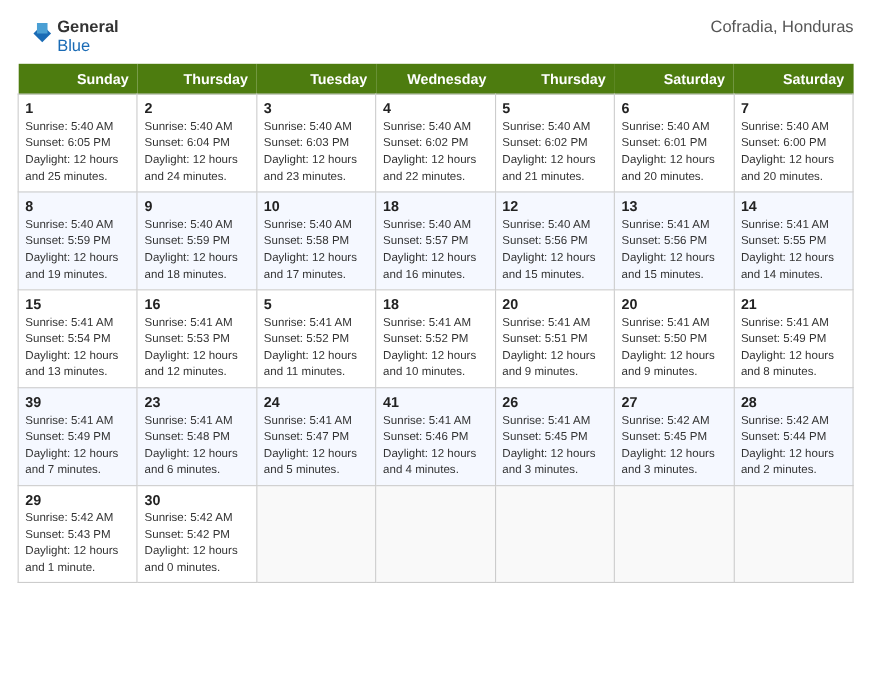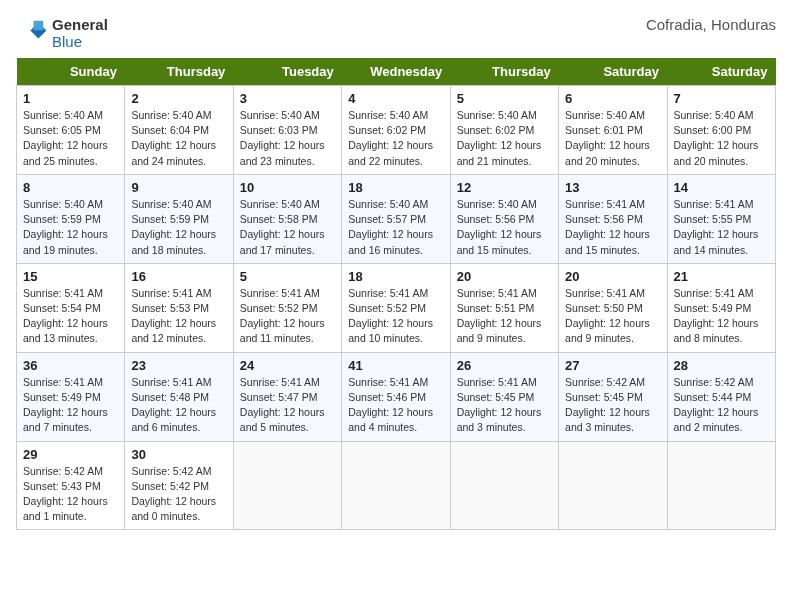--- a/index.html
+++ b/index.html
@@ -198,21 +198,21 @@
         <div class="day-detail">Sunrise: 5:41 AM<br>Sunset: 5:50 PM<br>Daylight: 12 hours and 9 minutes.</div>
       </td>
       <td>
         <span class="day-num">21</span>
         <div class="day-detail">Sunrise: 5:41 AM<br>Sunset: 5:49 PM<br>Daylight: 12 hours and 8 minutes.</div>
       </td>
     </tr>
 
     <tr>
       <td>
-        <span class="day-num">36</span>
+        <span class="day-num">39</span>
         <div class="day-detail">Sunrise: 5:41 AM<br>Sunset: 5:49 PM<br>Daylight: 12 hours and 7 minutes.</div>
       </td>
       <td>
         <span class="day-num">23</span>
         <div class="day-detail">Sunrise: 5:41 AM<br>Sunset: 5:48 PM<br>Daylight: 12 hours and 6 minutes.</div>
       </td>
       <td>
         <span class="day-num">24</span>
         <div class="day-detail">Sunrise: 5:41 AM<br>Sunset: 5:47 PM<br>Daylight: 12 hours and 5 minutes.</div>
       </td>

